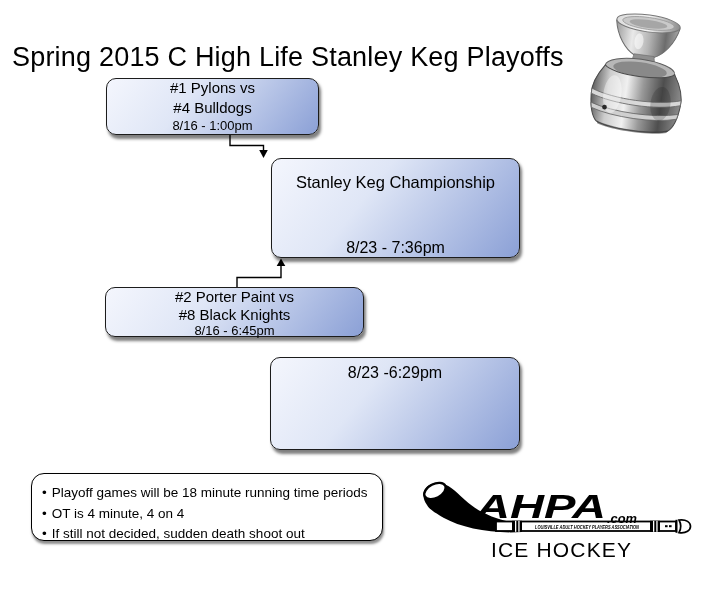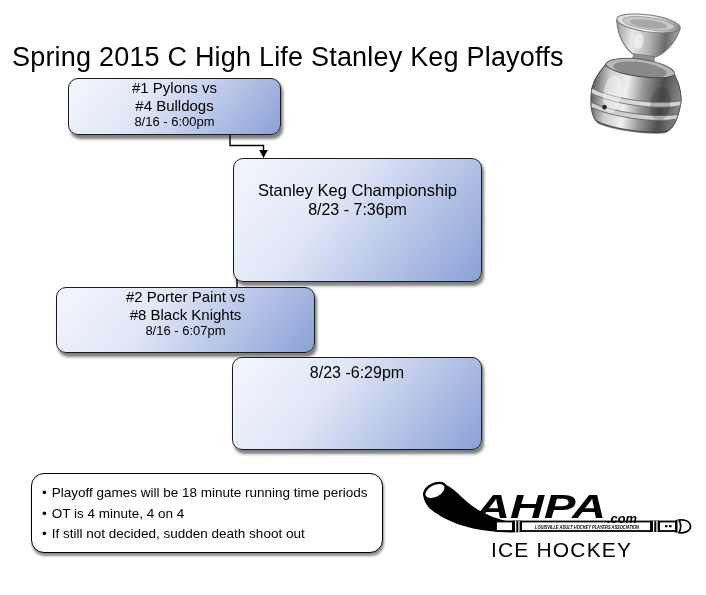--- a/index.html
+++ b/index.html
@@ -9,34 +9,35 @@
   }
   .page-title{
     position:absolute;left:12px;top:16px;font-size:27px;font-weight:400;
     letter-spacing:0.2px;white-space:nowrap;margin-top:26px;
   }
   .match-box{
     position:absolute;box-sizing:border-box;
     border:1.6px solid #1c1c1c;border-radius:10px;
     background:linear-gradient(128deg,#f4f6fd 0%,#dfe6f6 38%,#8ba0d6 100%);
     box-shadow:2px 3.5px 3px rgba(0,0,0,0.5);
-    display:flex;flex-direction:column;justify-content:flex-start;align-items:center;
+    display:flex;flex-direction:column;justify-content:space-between;align-items:center;
     text-align:center;
+    margin-left:38px;
   }
   .box-semi1{left:68px;top:78px;width:213px;height:57px;}
-  .box-final{left:233px;top:158px;width:249px;height:124px;padding-top:20px;}
-  .box-semi2{left:56px;top:287px;width:259px;height:66px;}
+  .box-final{left:233px;top:158px;width:249px;height:100px;padding-top:12px;}
+  .box-semi2{left:67px;top:287px;width:259px;height:50px;}
   .box-consolation{left:232px;top:357px;width:250px;height:93px;padding-top:6px;}
   .team-line{font-size:15px;line-height:17.5px;}
   .time-line{font-size:13px;line-height:16px;}
   .big-line{font-size:16.5px;line-height:22px;}
   .big-time{font-size:16px;line-height:18px;}
   .connectors{position:absolute;left:0;top:0;width:706px;height:595px;pointer-events:none;}
   .rules-box{
-    position:absolute;left:31px;top:473px;width:352px;height:80px;box-sizing:border-box;
+    position:absolute;left:31px;top:473px;width:352px;height:68px;box-sizing:border-box;
     background:#ffffff;border:1.8px solid #000;border-radius:13px;
     box-shadow:1px 2.5px 2.5px rgba(0,0,0,0.45);
     padding:9px 4px 0 10px;
   }
   .rule-line{font-size:13.5px;line-height:20.5px;white-space:nowrap;}
   .rule-bullet{margin-right:5px;}
   .trophy-svg{position:absolute;left:583px;top:0px;width:118px;height:136px;}
   .logo-svg{position:absolute;left:410px;top:478px;width:290px;height:92px;}
 </style>
 </head>
@@ -49,32 +50,32 @@
   <svg class="connectors" viewBox="0 0 706 595">
     <polyline points="230,134 230,145.5 263.5,145.5 263.5,151" fill="none" stroke="#000" stroke-width="1.4"></polyline>
     <polygon points="259.2,150 267.8,150 263.5,158" fill="#000"></polygon>
     <polyline points="237,287 237,277.5 281,277.5 281,265" fill="none" stroke="#000" stroke-width="1.4"></polyline>
     <polygon points="276.7,266 285.3,266 281,258.5" fill="#000"></polygon>
   </svg>
 
   <div class="match-box box-semi1">
     <div class="team-line">#1 Pylons vs</div>
     <div class="team-line">#4 Bulldogs</div>
-    <div class="time-line">8/16 - 6:00pm</div>
+    <div class="time-line">8/16 - 1:00pm</div>
   </div>
 
   <div class="match-box box-final">
     <div class="big-line">Stanley Keg Championship</div>
     <div class="big-time">8/23 - 7:36pm</div>
   </div>
 
   <div class="match-box box-semi2">
     <div class="team-line">#2 Porter Paint vs</div>
     <div class="team-line">#8 Black Knights</div>
-    <div class="time-line">8/16 - 6:07pm</div>
+    <div class="time-line">8/16 - 6:45pm</div>
   </div>
 
   <div class="match-box box-consolation">
     <div class="big-time">8/23 -6:29pm</div>
   </div>
 
   <div class="rules-box">
     <div class="rule-line">
       <span class="rule-bullet">•</span><span>Playoff games will be 18 minute running time periods</span>
     </div>

